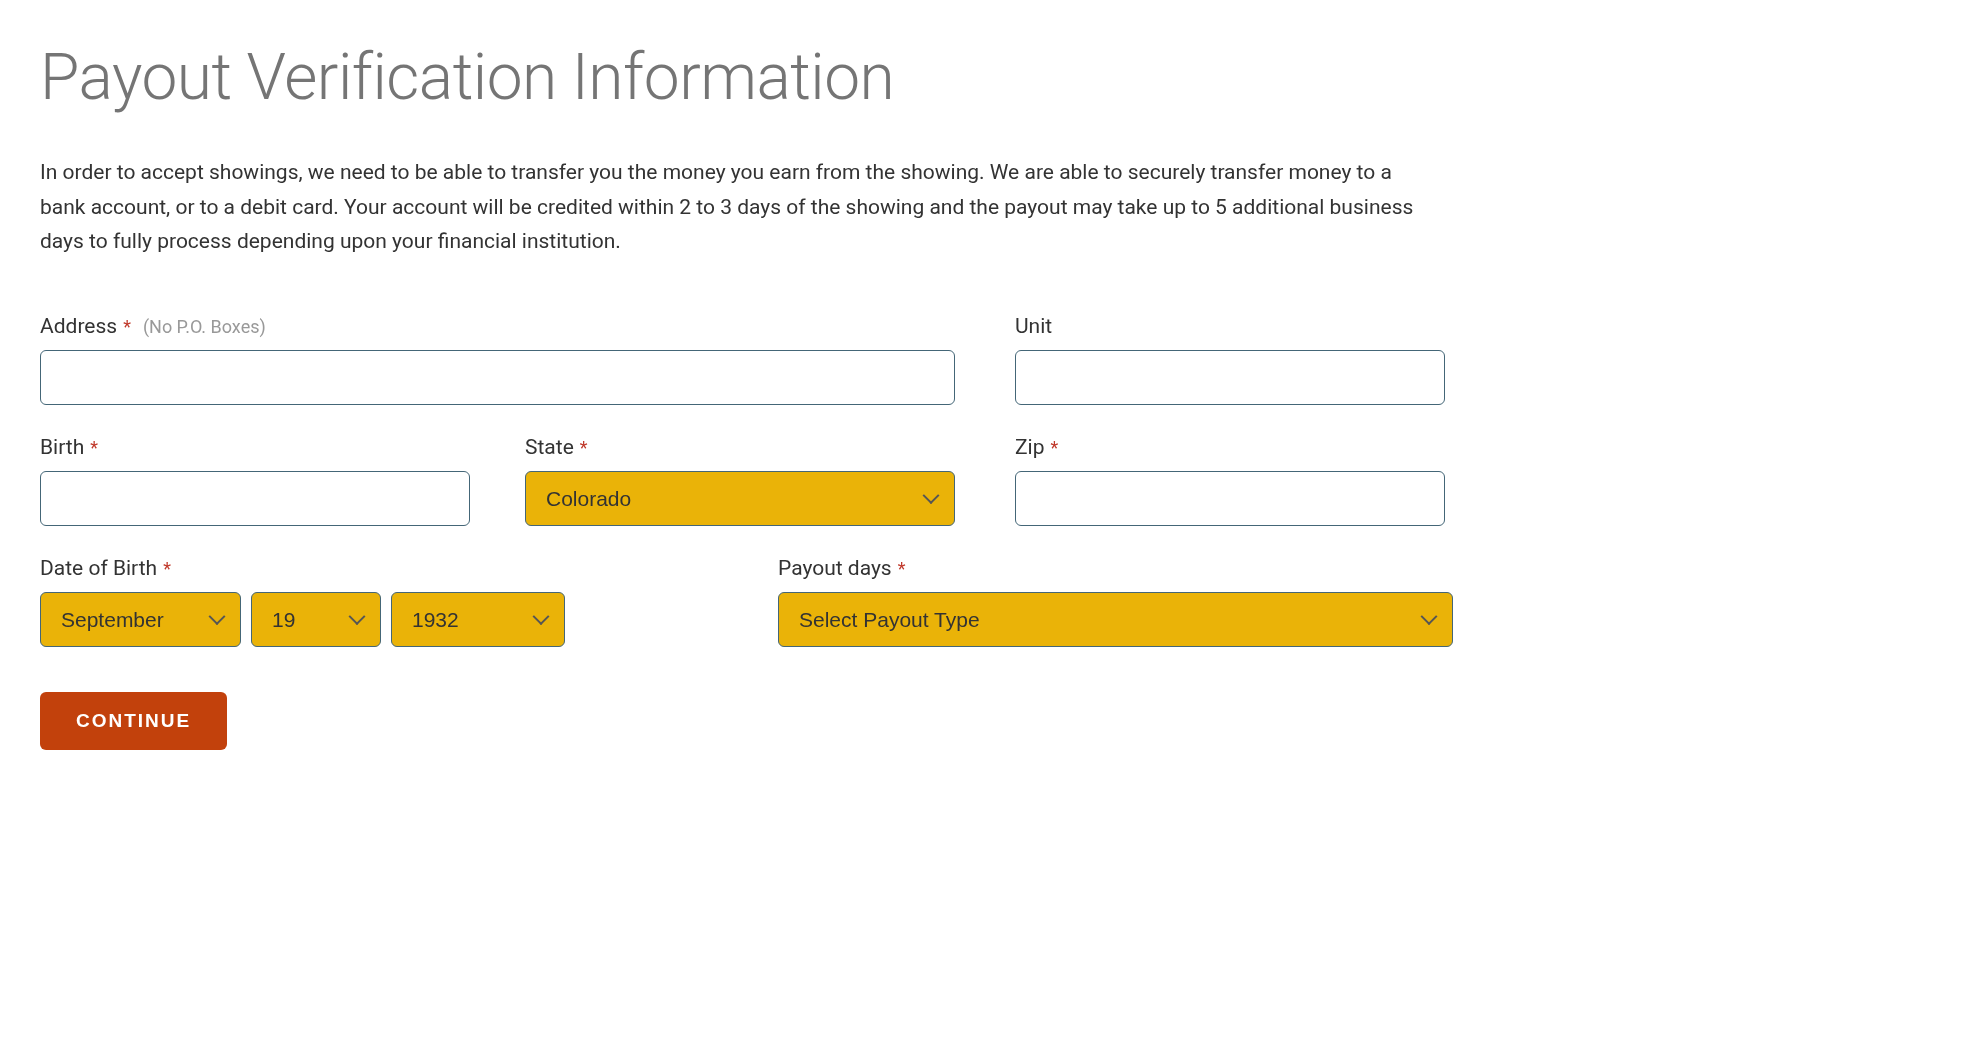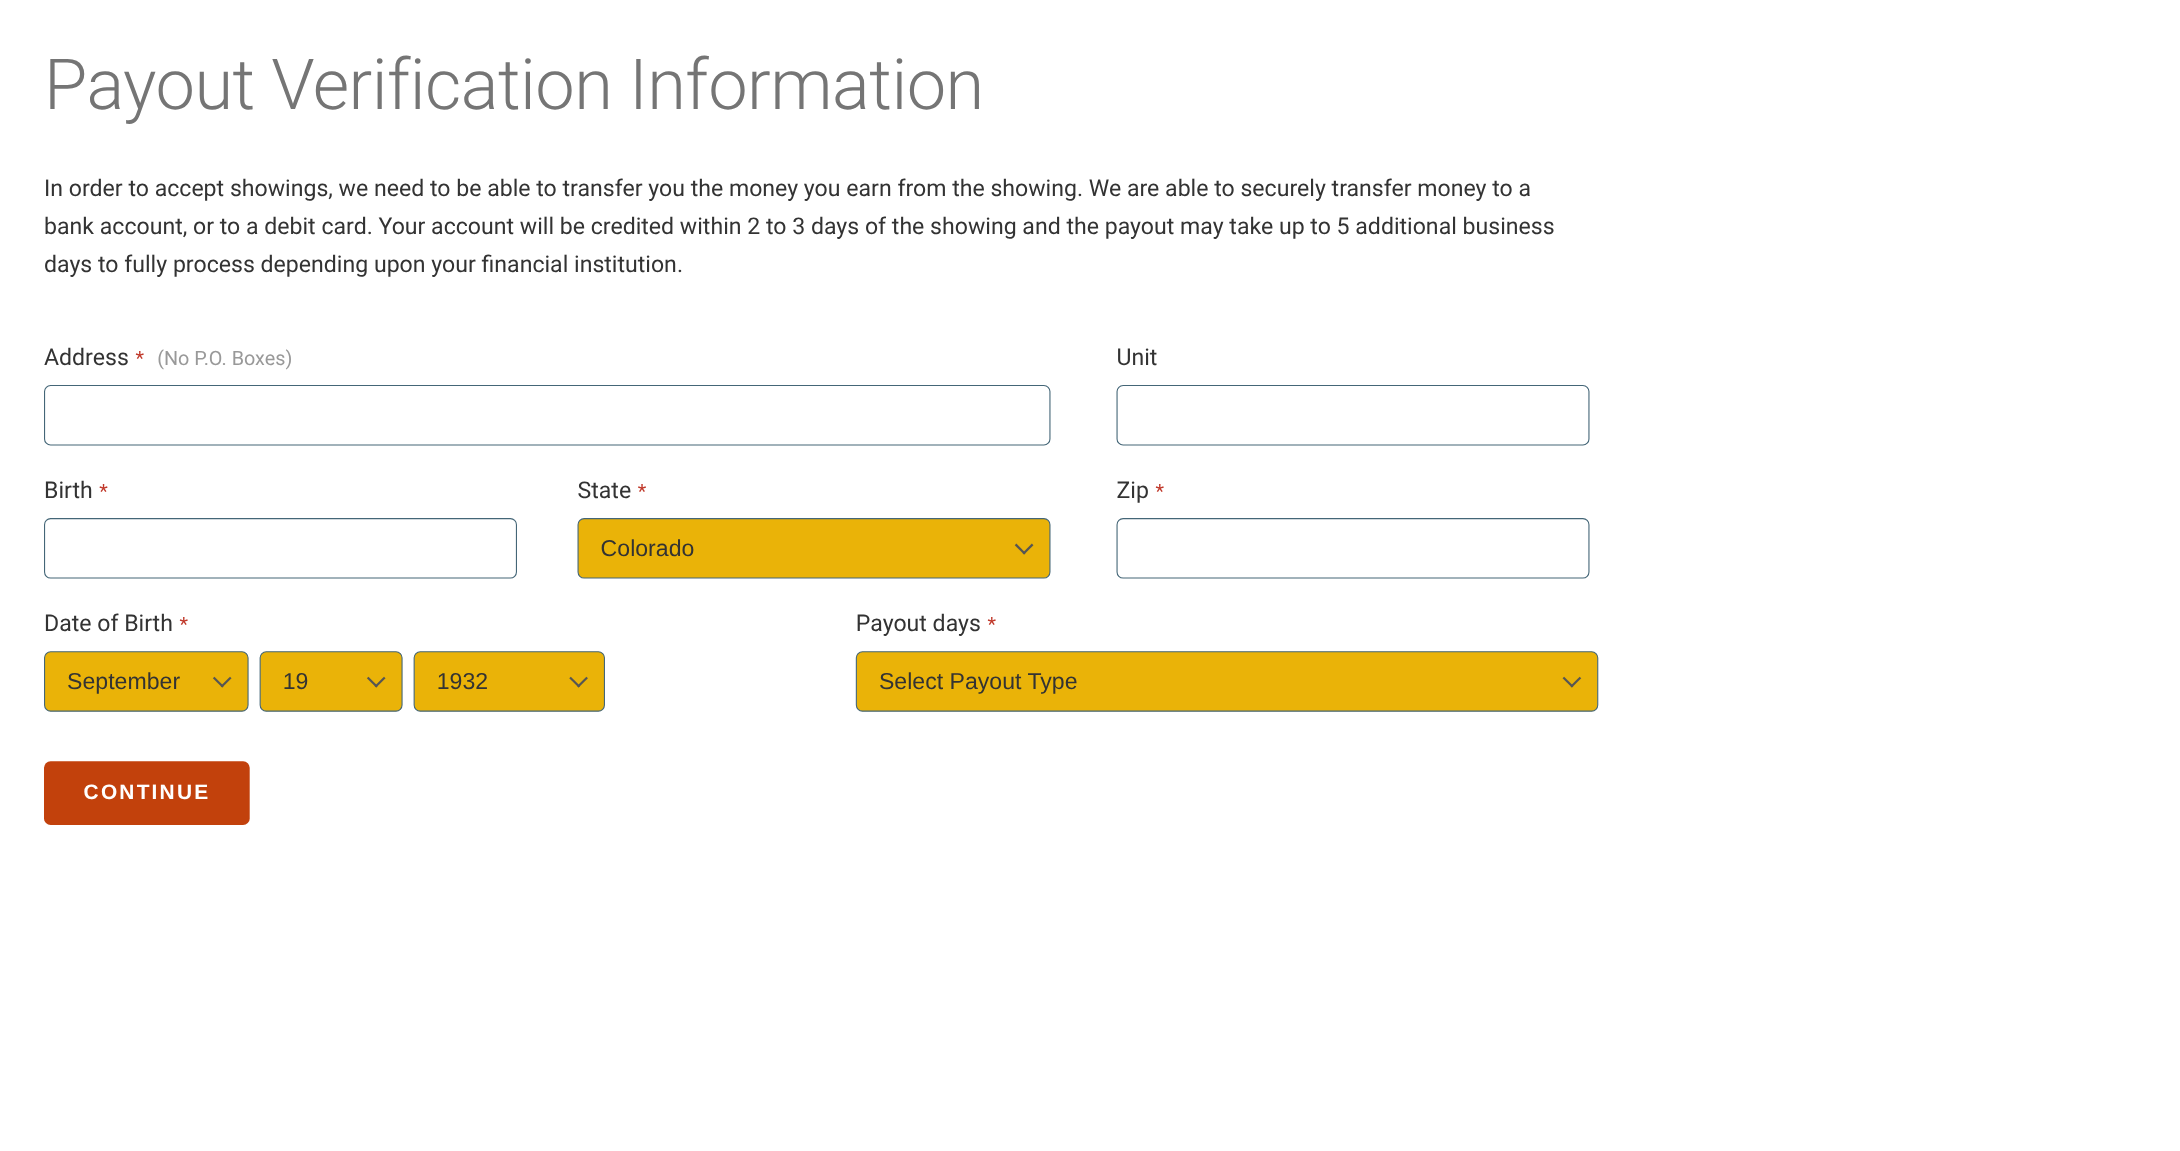--- a/index.html
+++ b/index.html
@@ -113,21 +113,21 @@
       border-right: 2px solid #555;
       border-bottom: 2px solid #555;
       transform: translateY(-70%) rotate(45deg);
       pointer-events: none;
     }
     .dob-selects {
       display: flex;
       gap: 10px;
     }
     .dob-selects .select-wrapper:nth-child(1) {
-      width: 186px;
+      width: 201px;
     }
     .dob-selects .select-wrapper:nth-child(2) {
       width: 130px;
     }
     .dob-selects .select-wrapper:nth-child(3) {
       width: 174px;
     }
     .state-select .select-wrapper,
     .payout-select .select-wrapper {
       width: 100%;

